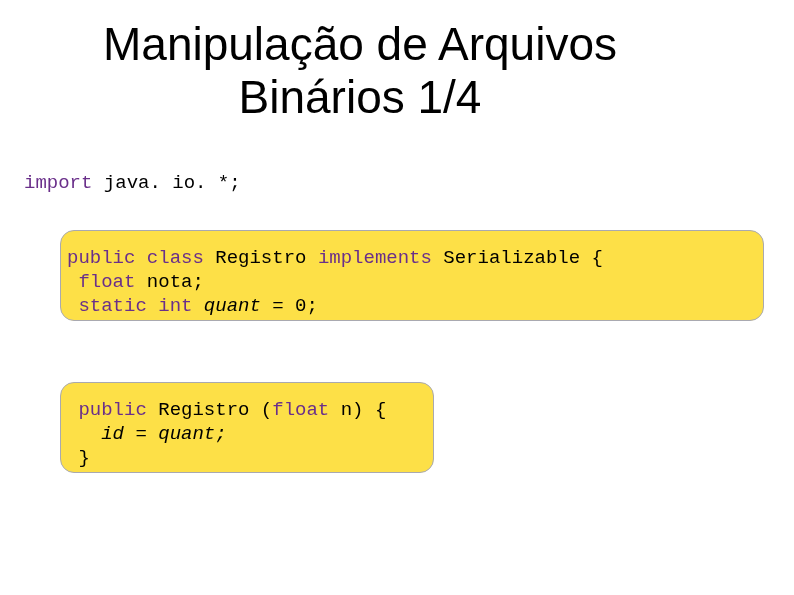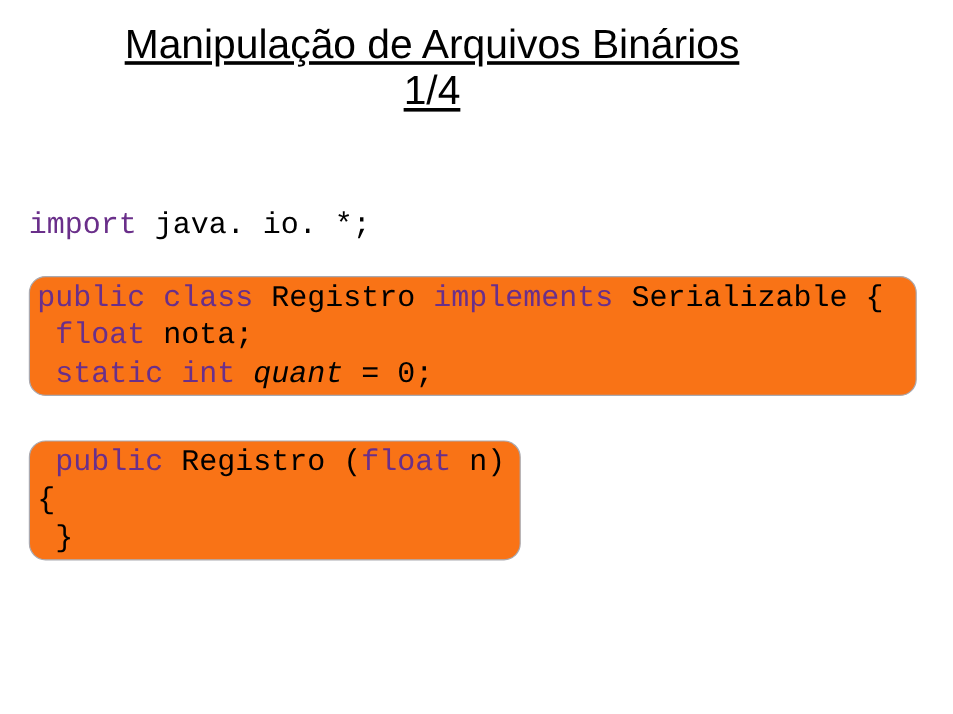--- a/index.html
+++ b/index.html
@@ -9,50 +9,50 @@
     background: #fff;
     font-family: Georgia, "Times New Roman", serif;
     position: relative;
   }
   .title {
     position: absolute;
     top: 18px;
     left: 90px;
     width: 540px;
     font-family: Arial, Helvetica, sans-serif;
-    font-size: 34px;
+    font-size: 46px;
     font-weight: normal;
     text-align: center;
     line-height: 1.15;
     color: #000;
-    text-decoration: underline;
     text-underline-offset: 3px;
   }
   .code {
     position: absolute;
     left: 24px;
     font-family: "Courier New", Courier, monospace;
-    font-size: 25px;
+    font-size: 19px;
     line-height: 1.25;
     color: #000;
   }
   .import-line { top: 172px; }
   .block1 {
     top: 230px;
     width: 740px;
   }
   .block2 {
-    top: 367px;
+    top: 382px;
     width: 410px;
   }
   .box {
     border: 1px solid #a9a9b0;
     border-radius: 14px;
-    padding: 2px 6px 2px 6px;
-    background: #f97316;
+    padding: 16px 6px 2px 6px;
+    background: #fde047;
+    margin-left: 36px;
   }
   .kw {
     color: #6a2f8a;
   }
   .ital {
     font-style: italic;
   }
 </style>
 </head>
 <body>
@@ -75,15 +75,16 @@
       &nbsp;<span class="kw">static</span> <span class="kw">int</span> <span class="ital">quant</span><span> = 0;</span>
     </div>
   </div>
 </div>
 
 <div class="code block2">
   <div class="box">
     <div>
       &nbsp;<span class="kw">public</span> <span>Registro</span> <span>(</span><span class="kw">float</span><span> n) {</span>
     </div>
+    <div>&nbsp;&nbsp;&nbsp;<span class="ital">id = quant;</span></div>
     <div>&nbsp;<span>}</span></div>
   </div>
 </div>
 
 </body></html>

